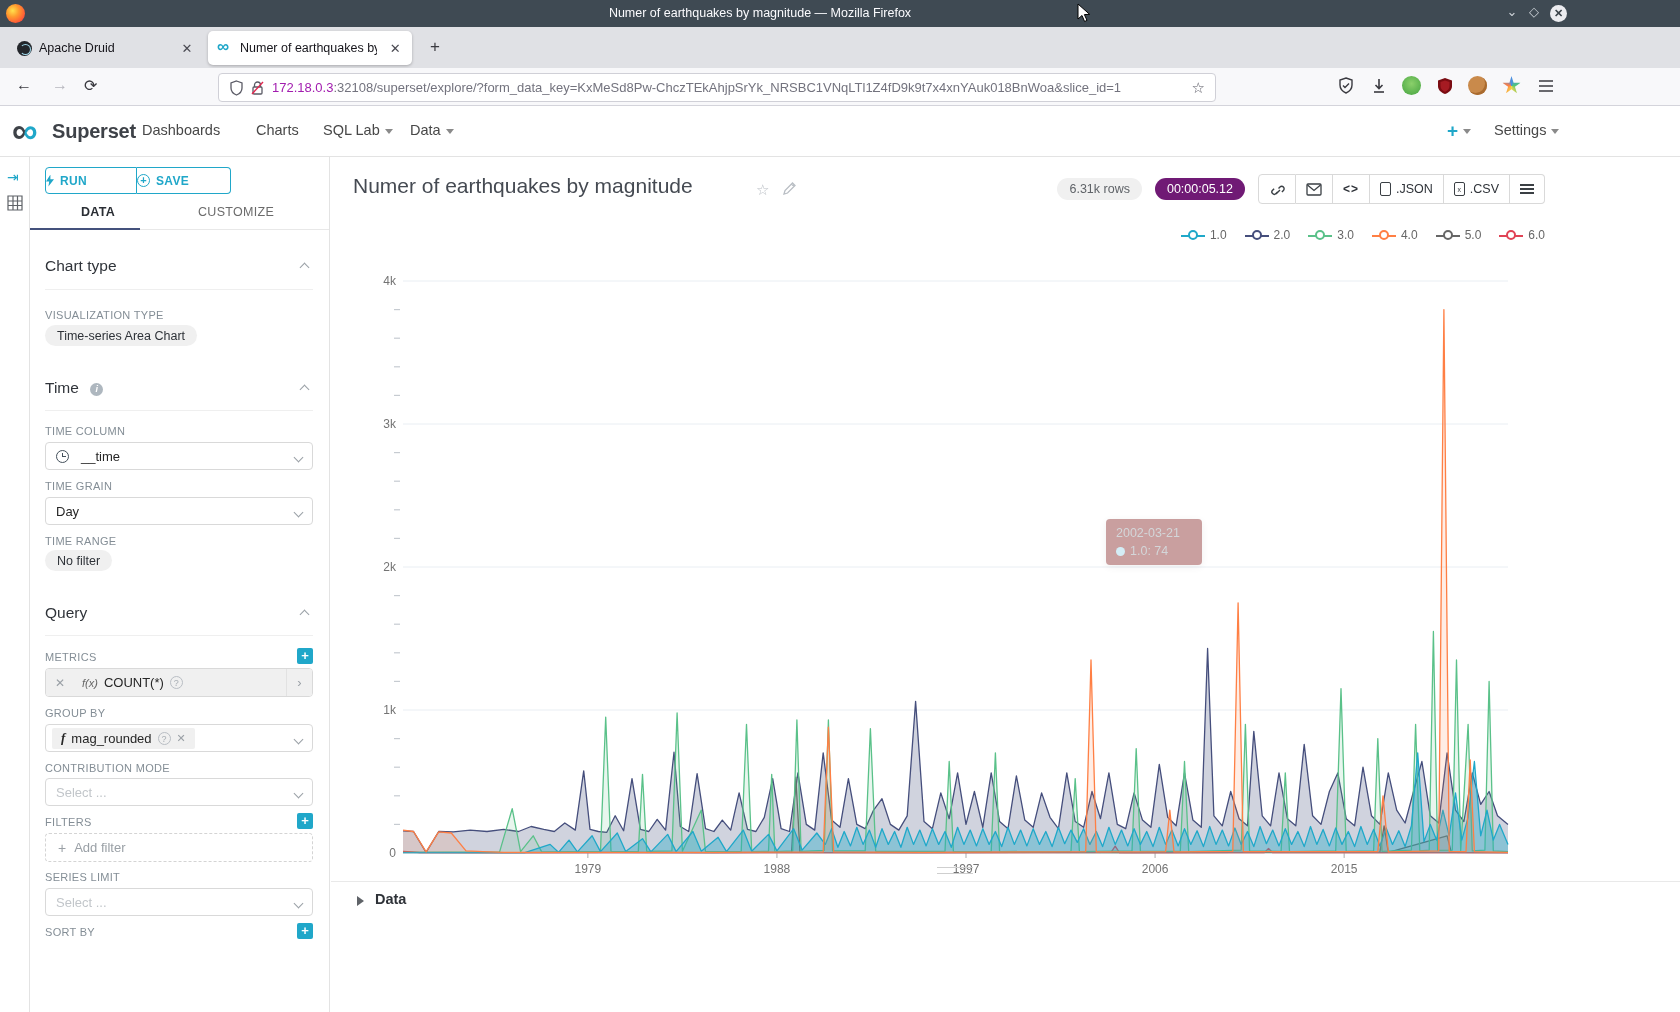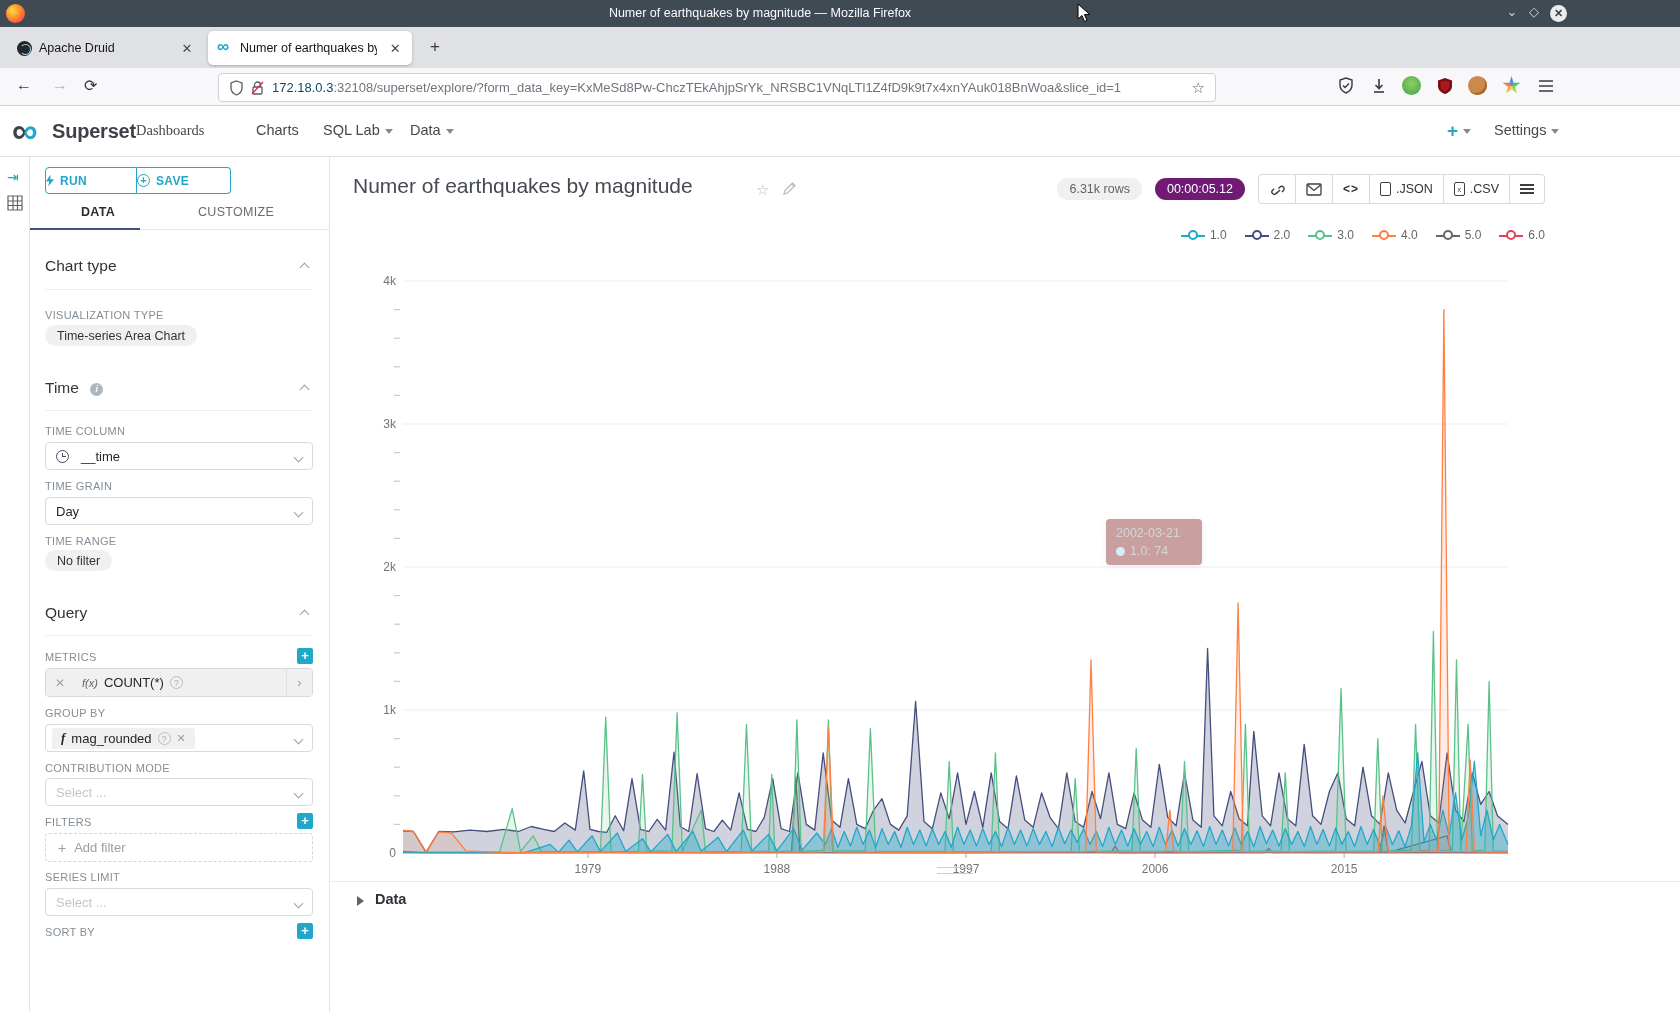--- a/index.html
+++ b/index.html
@@ -23,21 +23,21 @@
   .favicon-druid { width:15px; height:15px; border-radius:50%; background:#23262B; position:relative; flex:0 0 15px; }
   .favicon-druid::after{ content:""; position:absolute; left:3px; top:3px; width:9px; height:9px; border-radius:50%; border:1.5px solid #9FD6E8; border-left-color:transparent; }
   .favicon-superset { width:16px; height:16px; color:#20A7C9; font-weight:bold; font-size:17px; line-height:14px; flex:0 0 16px; }
   .newtab { position:absolute; top:10px; font-size:17px; color:#3A3A40; }
 
   .toolbar { position:absolute; left:0; top:68px; width:1680px; height:38px; background:#F8F8FA; border-bottom:1px solid #D4D4DB; }
   .nav-arrow { position:absolute; top:8px; font-size:16px; color:#3A3A40; }
   .nav-arrow.disabled { color:#B6B6BE; }
   .urlbar { position:absolute; left:218px; top:73px; width:998px; height:29px; background:#FFFFFF; border:1px solid #D0D0D7; border-radius:4px; display:flex; align-items:center; padding:0 10px; }
   .urlbar .url-text { font-size:13px; color:#73737E; white-space:nowrap; overflow:hidden; flex:1; margin-left:8px; }
-  .urlbar .url-host { color:#0c4a6e; }
+  .urlbar .url-host { color:#a21caf; }
   .tool-ico { position:absolute; top:76px; width:22px; height:22px; }
 
   
   .snav { position:absolute; left:0; top:106px; width:1680px; height:51px; background:#FFFFFF; border-bottom:1px solid #E3E3E3; }
   .slogo-mark { position:absolute; left:12px; top:6px; font-size:36px; font-weight:bold; line-height:38px;
     background:linear-gradient(100deg,#3E4248 48%, #20A7C9 52%); -webkit-background-clip:text; background-clip:text; color:transparent; }
   .slogo-text { position:absolute; left:52px; top:14px; font-size:20px; font-weight:bold; color:#3E4248; letter-spacing:-0.2px; }
   .snav-item { position:absolute; top:16px; font-size:14.5px; color:#484848; }
   .caret { display:inline-block; margin-left:5px; width:0; height:0; border-left:4px solid transparent; border-right:4px solid transparent; border-top:5px solid #8A8A8A; vertical-align:middle; }
   .snav-plus { position:absolute; top:14px; color:#20A7C9; font-size:19px; font-weight:bold; }
@@ -182,21 +182,21 @@
   </svg>
 <div class="tool-ico" style="left:1468px; width:19px; height:19px; border-radius:50%; background:#C98A4B; box-shadow:inset -2px -2px 0 #A96B2F;"></div>
 <div class="tool-ico" style="left:1502px; width:19px; height:19px; border-radius:50%; background:conic-gradient(#4A90E2,#50C878,#F5D547,#FF7F44,#4A90E2); clip-path:polygon(50% 0,61% 35%,98% 35%,68% 57%,79% 91%,50% 70%,21% 91%,32% 57%,2% 35%,39% 35%);"></div>
 <svg class="tool-ico" style="left:1536px;" width="20" height="20">
     <path d="M3 5 H17 M3 10 H17 M3 15 H17" stroke="#3A3A40" stroke-width="1.7"></path>
   </svg>
 
 <div class="snav">
   <div class="slogo-mark">∞</div>
   <div class="slogo-text">Superset</div>
-  <div class="snav-item" style="left:136px;font-family:Liberation Serif, serif;">Dashboards</div>
+  <div class="snav-item" style="left:142px;">Dashboards</div>
   <div class="snav-item" style="left:256px;">Charts</div>
   <div class="snav-item" style="left:323px;"><span>SQL Lab</span><span class="caret"></span></div>
   <div class="snav-item" style="left:410px;"><span>Data</span><span class="caret"></span></div>
   <div class="snav-plus" style="left:1447px;"><span>+</span><span class="caret"></span></div>
   <div class="snav-item" style="left:1494px;"><span>Settings</span><span class="caret"></span></div>
 </div>
 
 <div class="left-rail">
   <div class="rail-ico" style="top:12px; color:#20A7C9;">⇥</div>
   <svg class="rail-ico" style="top:38px;" width="16" height="16">

